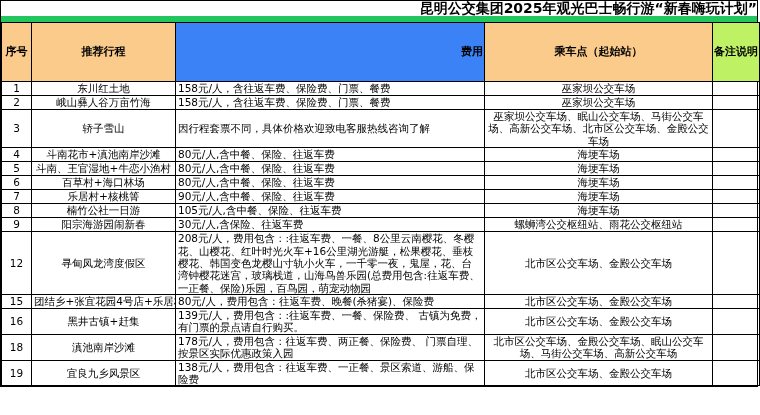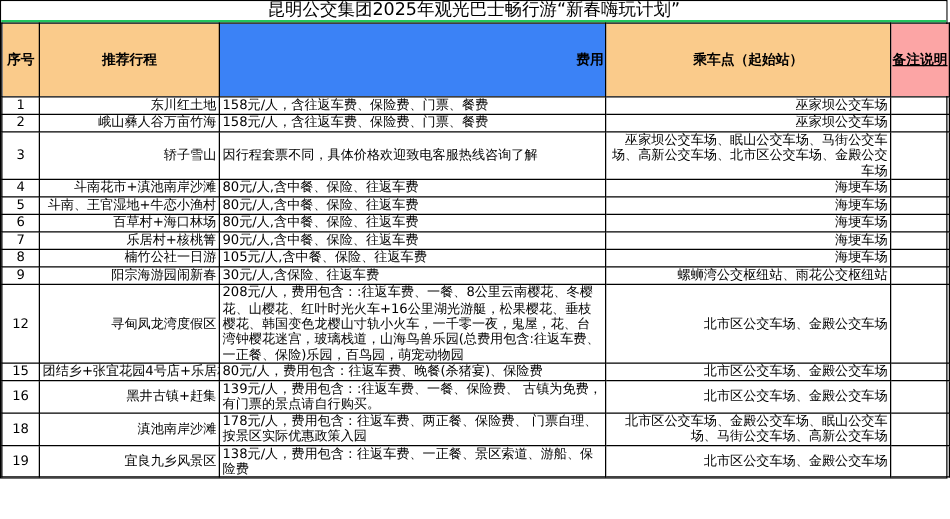--- a/index.html
+++ b/index.html
@@ -1,38 +1,38 @@
 <!DOCTYPE html>
 <html><head>
 <meta charset="utf-8">
 <style>
   html,body{margin:0;padding:0;background:#ffffff;}
   body{font-family:"DejaVu Sans",sans-serif;color:#000;}
   .sheet{width:758px;margin:0;border:1.5px solid #000;box-sizing:border-box;background:#fff;}
   .title-bar{
     width:100%;box-sizing:border-box;
-    text-align:center;font-weight:normal;font-size:14px;line-height:15px;
-    padding:0;background:#fff;border-bottom:2px solid #22c55e;
+    text-align:right;font-weight:bold;font-size:14px;line-height:15px;
+    padding:0;background:#fff;border-bottom:6px solid #22c55e;
     white-space:nowrap;overflow:hidden;
   }
   table{border-collapse:collapse;table-layout:fixed;width:100%;}
   th,td{
     border:1px solid #000;
     font-size:10.5px;line-height:1.18;
     padding:0 2px;vertical-align:middle;
     overflow:hidden;word-break:break-all;
   }
   thead th{
     font-size:11px;font-weight:bold;text-align:center;
     height:26px;padding:16px 1px;
   }
   td.col-no{text-align:center;padding:0;}
-  td.col-itinerary{text-align:right;white-space:nowrap;}
+  td.col-itinerary{text-align:center;white-space:nowrap;}
   td.col-fee{text-align:left;}
-  td.col-boarding{text-align:right;}
+  td.col-boarding{text-align:center;}
   td.col-note{text-align:left;}
   tbody tr{height:14px;}
 </style>
 </head>
 <body>
 
 <div class="sheet">
   <div class="title-bar">昆明公交集团2025年观光巴士畅行游“新春嗨玩计划”</div>
   <table>
     <colgroup>
@@ -41,21 +41,21 @@
       <col style="width:309px">
       <col style="width:228px">
       <col style="width:47px">
     </colgroup>
     <thead>
       <tr id="header-row">
           <th style="background: rgb(250, 203, 139);">序号</th>
           <th style="background: rgb(250, 203, 139);">推荐行程</th>
           <th style="background: #3b82f6; text-align: right;">费用</th>
           <th style="background: rgb(250, 203, 139);">乘车点（起始站）</th>
-          <th style="background: #fca5a5; text-decoration: underline;">备注说明</th>
+          <th style="background: #bef264;">备注说明</th>
         </tr>
     </thead>
     <tbody id="table-body">
         <tr>
           <td class="col-no">1</td>
           <td class="col-itinerary">东川红土地</td>
           <td class="col-fee">158元/人，含往返车费、保险费、门票、餐费</td>
           <td class="col-boarding">巫家坝公交车场</td>
           <td class="col-note"></td>
         </tr>

